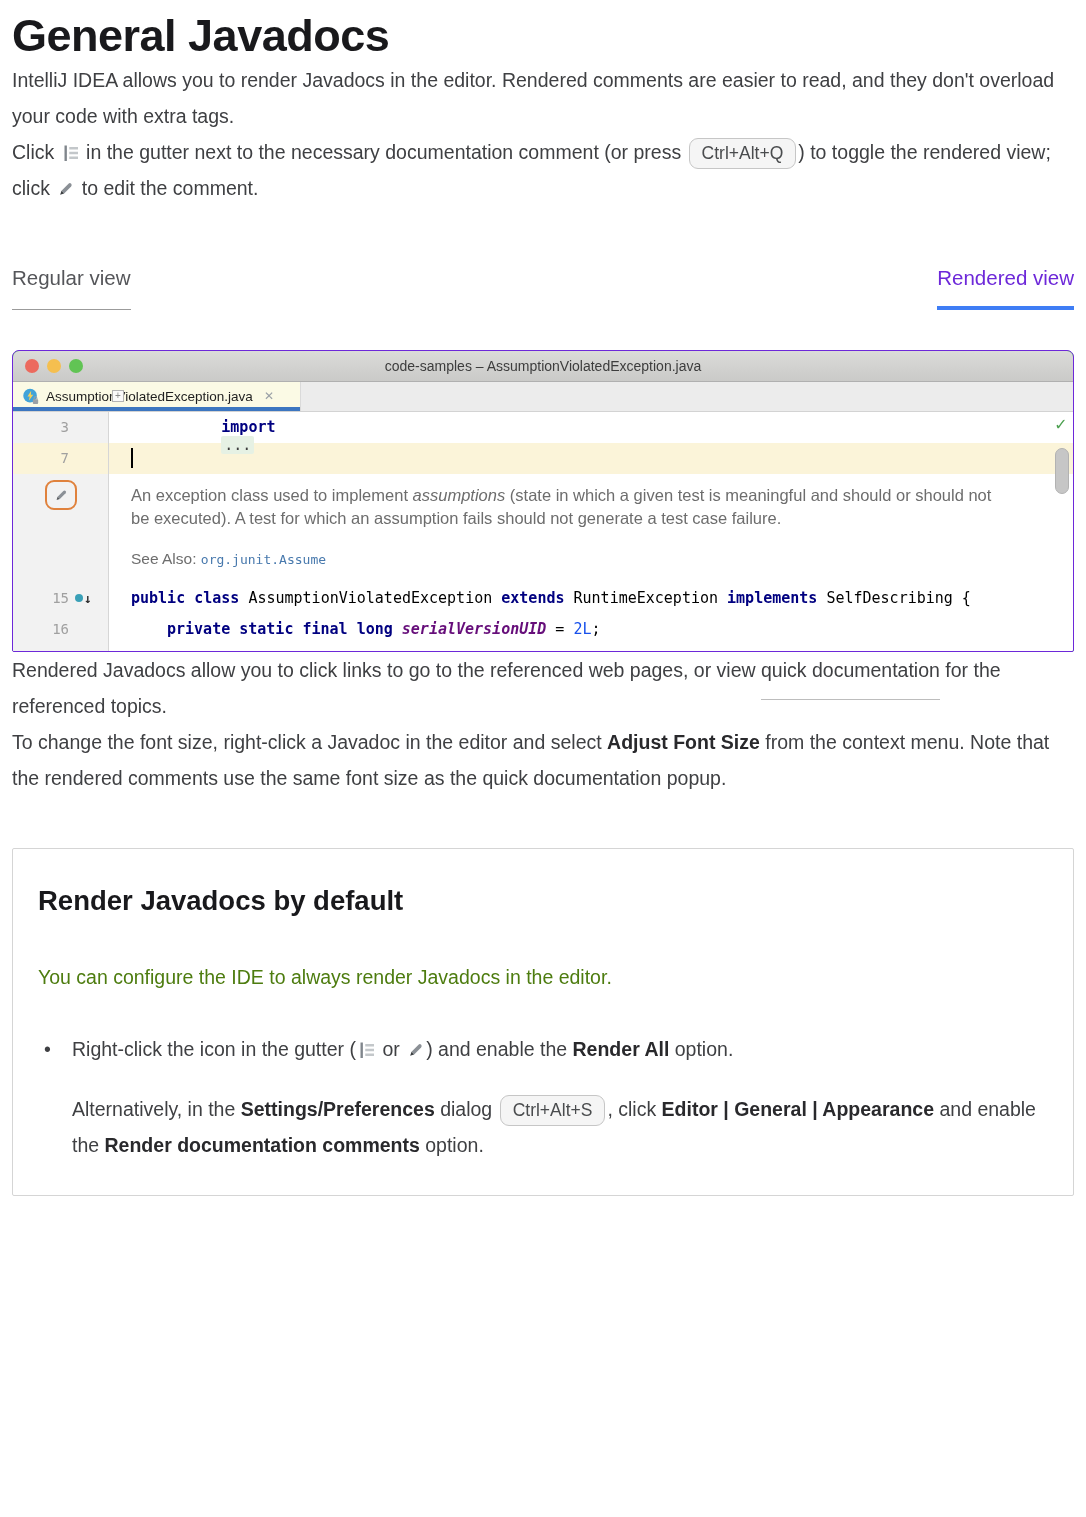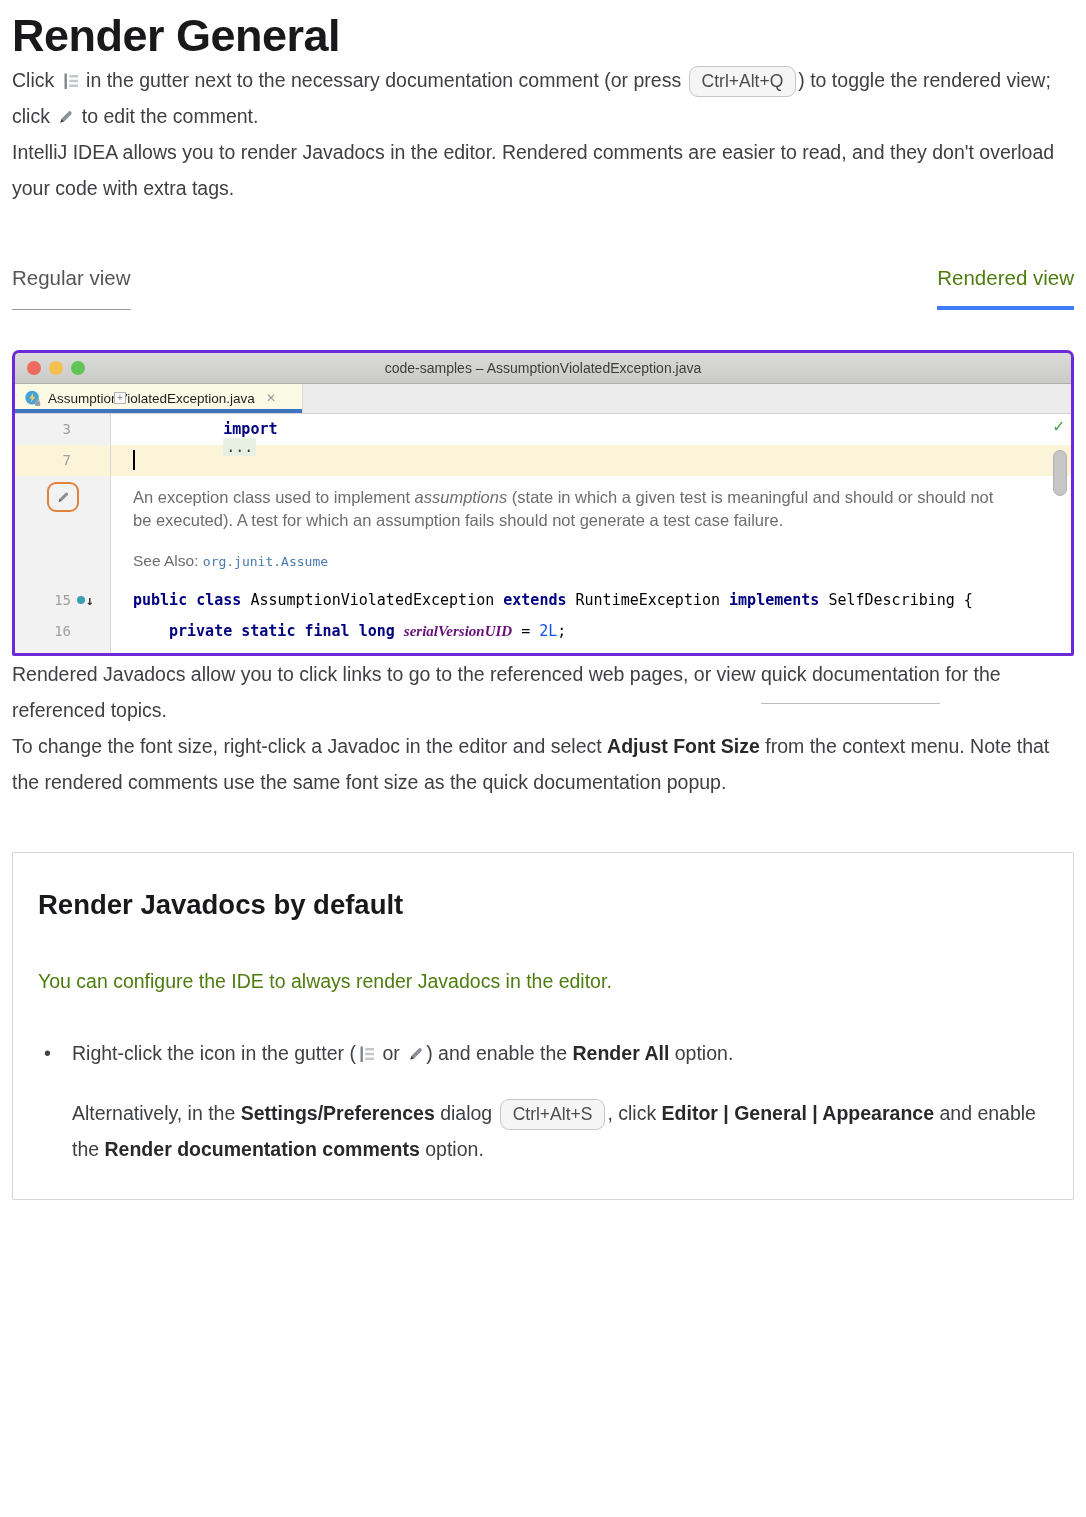--- a/index.html
+++ b/index.html
@@ -28,26 +28,26 @@
   }
 
   
   .inline-icon { display:inline-block; vertical-align:-4px; width:21px; height:20px; }
   .inline-icon svg { display:block; }
 
   
   .view-tabs { display:flex; gap:42px; margin-top:60px;justify-content:space-between; }
   .view-tab { font-size:20.5px; padding-bottom:16px; cursor:pointer; }
   .view-tab.inactive { color:#55565a; border-bottom:1px solid #9b9b9b; }
-  .view-tab.active  { color:#4d7c0f; border-bottom:4px solid #3e7df5; }
+  .view-tab.active  { color:#6d28d9; border-bottom:4px solid #3e7df5; }
 
   
   .ide-window {
     margin-top:40px; width:1062px;
-    border:3px solid #6d28d9; border-radius:7px 7px 2px 2px;
+    border:1px solid #6d28d9; border-radius:7px 7px 2px 2px;
     overflow:hidden; background:#15803d;
   }
   .titlebar {
     height:31px; position:relative;
     background:linear-gradient(#dbdbd9,#cacac8);
     border-bottom:1px solid #b0b0b0;
     display:flex; align-items:center;
   }
   .traffic { display:flex; gap:8px; margin-left:12px; }
   .light { width:14px; height:14px; border-radius:50%; }
@@ -106,21 +106,21 @@
     color:#6d6d6d; line-height:23px;
   }
   .jdoc-text { max-width:870px; }
   .see-also { margin-top:17px; font-size:15.5px; }
   .see-link { font-family:"DejaVu Sans Mono", monospace; color:#4879ad; font-size:13px; cursor:pointer; }
 
   .impl-marker { display:inline-flex; align-items:center; margin-left:6px; }
   .impl-dot { width:8px; height:8px; border-radius:50%; background:#3aa0b7; display:inline-block; }
   .impl-arrow { color:#2e2e2e; font-size:13px; margin-left:1px; font-weight:700; }
 
-  .fld { color:#660e7a; font-style:italic; font-weight:700;font-family:Liberation Serif, serif; }
+  .fld { color:#660e7a; font-style:italic; font-weight:700; }
   .num-lit { color:#1750eb; }
   .indent { padding-left:58px; }
 
   .check-ok { position:absolute; top:1px; right:7px; color:#4ca050; font-weight:700; font-size:18px; }
   .scroll-thumb {
     position:absolute; top:36px; right:4px; width:14px; height:46px;
     background:#c6c6c6; border:1px solid #b2b2b2; border-radius:8px; cursor:grab;
   }
   .editor-pad-bottom { height:6px; display:flex; }
   .editor-pad-bottom .gutter { height:6px; }
@@ -141,43 +141,43 @@
   .bullet-char { width:34px; flex:none; padding-left:6px; color:#3f4043; font-size:19.5px; line-height:36px; }
   .bullet-body { flex:1; font-size:19.5px; line-height:36px; color:#3f4043; }
   .alt-para { margin-top:24px; }
   .note-edit { margin-top:36px; }
 </style>
 </head>
 <body>
 
 <div class="content">
 
-  <h1 class="page-title">Render General</h1>
+  <h1 class="page-title">General Javadocs</h1>
+
+  <p class="para mt-intro">
+    <span>IntelliJ IDEA allows you to render Javadocs in the editor. Rendered comments are easier to read, and they don't overload your code with extra tags.</span>
+  </p>
 
   <p class="para mt-click">
     <span>Click</span>
     <span class="inline-icon"><svg width="21" height="20" viewBox="0 0 16 16">
           <rect x="3.2" y="2" width="1.9" height="12.4" fill="#80868c"></rect>
           <rect x="7" y="3.2" width="7" height="2" fill="#c3c7ca"></rect>
           <rect x="7" y="7" width="7" height="2" fill="#c3c7ca"></rect>
           <rect x="7" y="10.8" width="7" height="2" fill="#c3c7ca"></rect>
         </svg></span>
     <span>in the gutter next to the necessary documentation comment (or press</span>
     <span class="kbd">Ctrl+Alt+Q</span><span>) to toggle the rendered view; click</span>
     <span class="inline-icon"><svg width="20" height="20" viewBox="0 0 16 16">
           <path d="M5.2 9.4 L10.8 3.8 a1.5 1.5 0 0 1 2.1 0 l0 0 a1.5 1.5 0 0 1 0 2.1 L7.3 11.5 Z" fill="#8b9096"></path>
           <path d="M5.2 9.4 L7.3 11.5 L4.1 12.6 Z" fill="#3c4043"></path>
         </svg></span>
     <span>to edit the comment.</span>
   </p>
 
-  <p class="para mt-intro">
-    <span>IntelliJ IDEA allows you to render Javadocs in the editor. Rendered comments are easier to read, and they don't overload your code with extra tags.</span>
-  </p>
-
   <div class="view-tabs">
     <div class="view-tab inactive">Regular view</div>
     <div class="view-tab active">Rendered view</div>
   </div>
 
   <div class="ide-window">
     <div class="titlebar">
       <div class="traffic">
         <span class="light red"></span>
         <span class="light yellow"></span>

